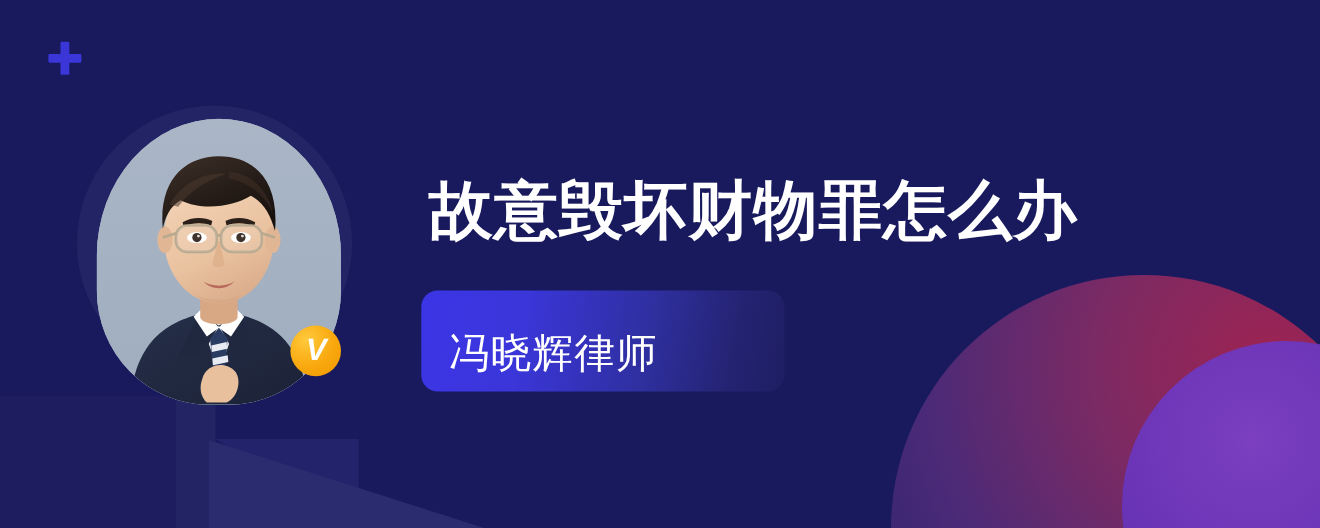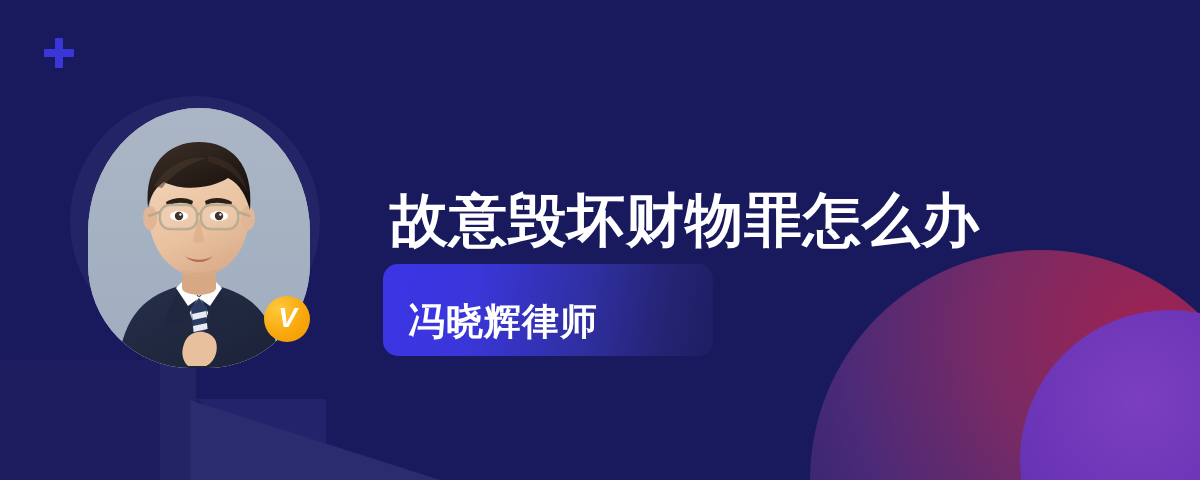--- a/index.html
+++ b/index.html
@@ -141,38 +141,37 @@
   #title {
     position: absolute;
     left: 390px;
     top: 160px;
     font-size: 58px;
     font-weight: 700;
     color: #ffffff;
     letter-spacing: 1px;
     line-height: 1.1;
     white-space: nowrap;
-    margin-top: 28px;
   }
 
   #name-badge {
     position: absolute;
     left: 383px;
     top: 264px;
     width: 330px;
     height: 92px;
     border-radius: 15px;
     background: linear-gradient(100deg, #3b35e6 0%, #3a36d9 28%, #2f2f9f 62%, #242372 85%, #1e1e63 100%);
     display: flex;
     align-items: center;
   }
   #name-badge .name-text {
     margin-left: 25px;
     font-size: 37px;
-    font-weight: 700;
+    font-weight: 400;
     color: #ffffff;
     letter-spacing: 1px;
     white-space: nowrap;
     margin-top: 24px;
   }
 </style>
 </head>
 <body>
 
 <div id="banner">

